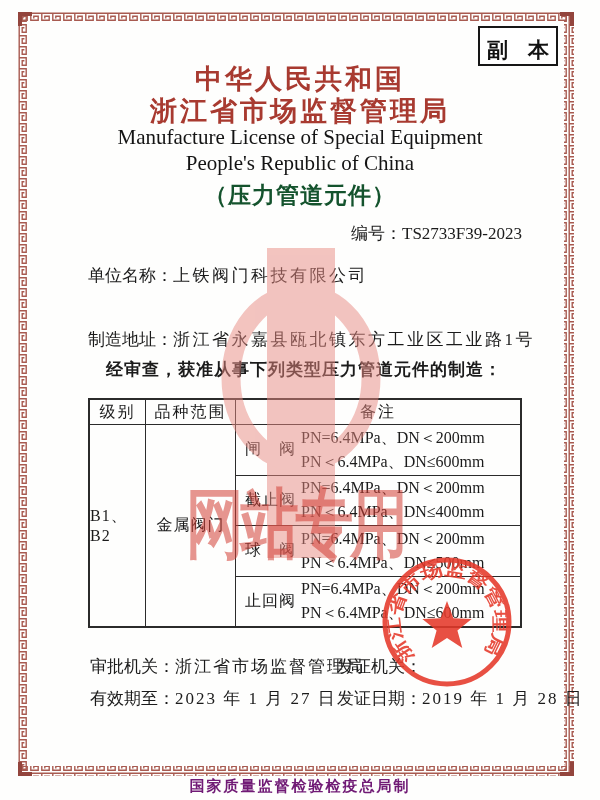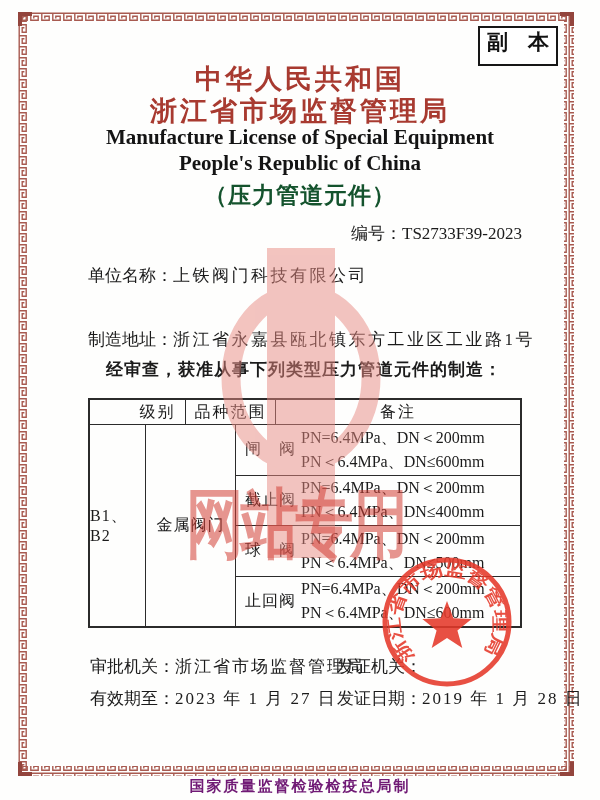--- a/index.html
+++ b/index.html
@@ -4,45 +4,45 @@
 <style>
   html,body{margin:0;padding:0;}
   body{width:600px;height:800px;background:#ffffff;font-family:"Liberation Serif", serif;color:#1b1b1b;}
   .page{position:relative;width:600px;height:800px;background:#fefefd;overflow:hidden;}
 
   
   .frame{position:absolute;left:18px;top:12px;}
 
   
   .copy-badge{position:absolute;left:478px;top:26px;width:76px;height:36px;border:2.5px solid #161616;
-    display:flex;align-items:flex-start;justify-content:center;background:#fff;
+    display:flex;align-items:flex-end;justify-content:center;background:#fff;
     font-family:"Liberation Sans",sans-serif;font-weight:700;font-size:21px;letter-spacing:7px;color:#111;}
   .copy-badge span{padding-left:7px;}
 
   .title-cn{position:absolute;left:0;width:600px;text-align:center;color:#a83a30;
     font-family:"Liberation Sans",sans-serif;font-weight:700;font-size:27px;letter-spacing:3px;}
   .title-cn.l1{top:61px;}
   .title-cn.l2{top:93px;}
   .title-en{position:absolute;left:0;width:600px;text-align:center;color:#141414;
-    font-family:"Liberation Serif",serif;font-weight:700;font-size:21px;}
+    font-family:"Liberation Serif",serif;font-weight:400;font-size:21px;}
   .title-en.l1{top:125px;}
   .title-en.l2{top:151px;}
   .category{position:absolute;left:0;top:180px;width:600px;text-align:center;color:#14532d;
     font-family:"Liberation Sans",sans-serif;font-weight:700;font-size:23px;letter-spacing:1px;}
   .license-no{position:absolute;top:222px;right:78px;font-size:17px;color:#1b1b1b;}
 
   .info-line{position:absolute;left:88px;font-size:17px;white-space:nowrap;}
   .info-line .val{letter-spacing:2.5px;}
   .info-1{top:264px;} .info-2{top:296px;} .info-3{top:328px;}
   .statement{position:absolute;left:106px;top:358px;font-size:17px;font-weight:700;letter-spacing:1px;}
 
   
   .lic-table{position:absolute;left:88px;top:398px;width:434px;height:230px;border:2px solid #2b2b2b;
     box-sizing:border-box;font-size:16px;background:transparent;}
-  .t-head{display:flex;height:25px;border-bottom:1px solid #2b2b2b;box-sizing:border-box;padding-left:40px;}
+  .t-head{display:flex;height:25px;border-bottom:1px solid #2b2b2b;box-sizing:border-box;}
   .t-head>div{display:flex;align-items:center;justify-content:center;letter-spacing:2px;}
   .c1{width:56px;border-right:1px solid #2b2b2b;box-sizing:border-box;}
   .c2{width:90px;border-right:1px solid #2b2b2b;box-sizing:border-box;text-align:right;}
   .c3{flex:1;}
   .t-body{display:flex;height:201px;}
   .t-body .cell-span{display:flex;align-items:center;justify-content:center;letter-spacing:1px;}
   .remarks{flex:1;display:flex;flex-direction:column;}
   .remark-row{flex:1;border-top:1px solid #2b2b2b;display:flex;align-items:center;padding-left:9px;box-sizing:border-box;}
   .remark-row.first{border-top:none;}
   .valve-name{width:56px;white-space:pre;letter-spacing:1px;}

